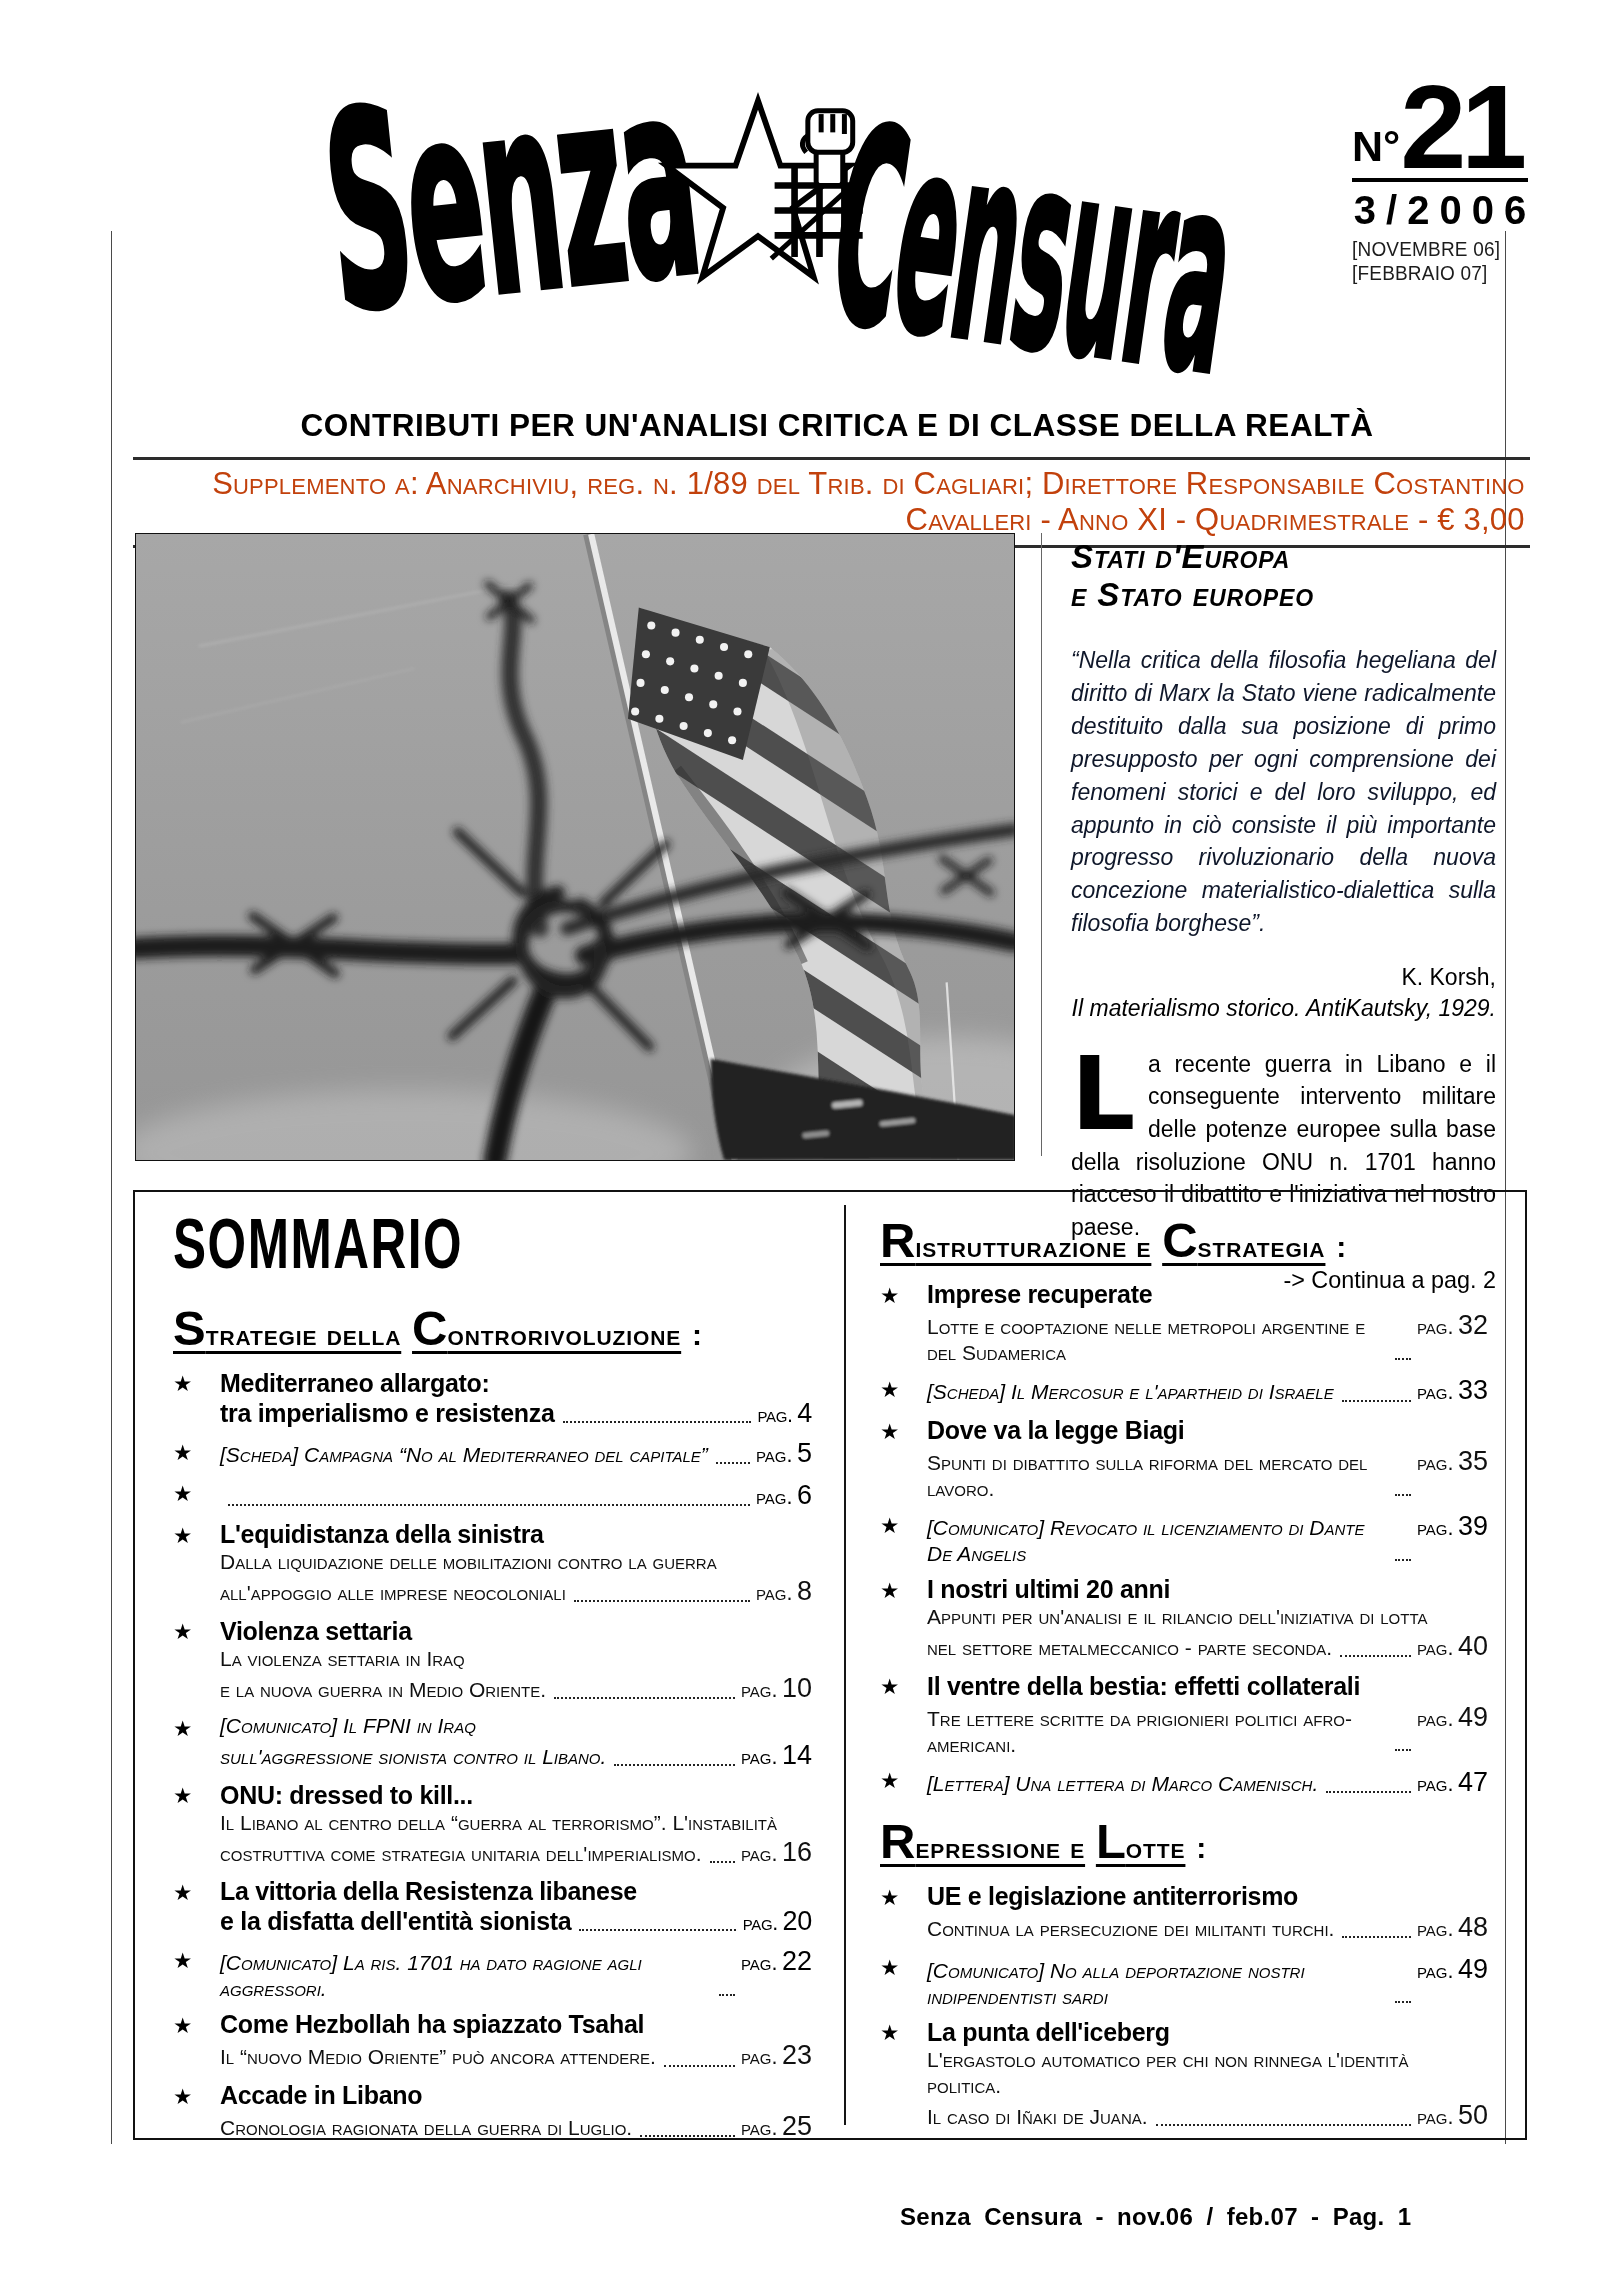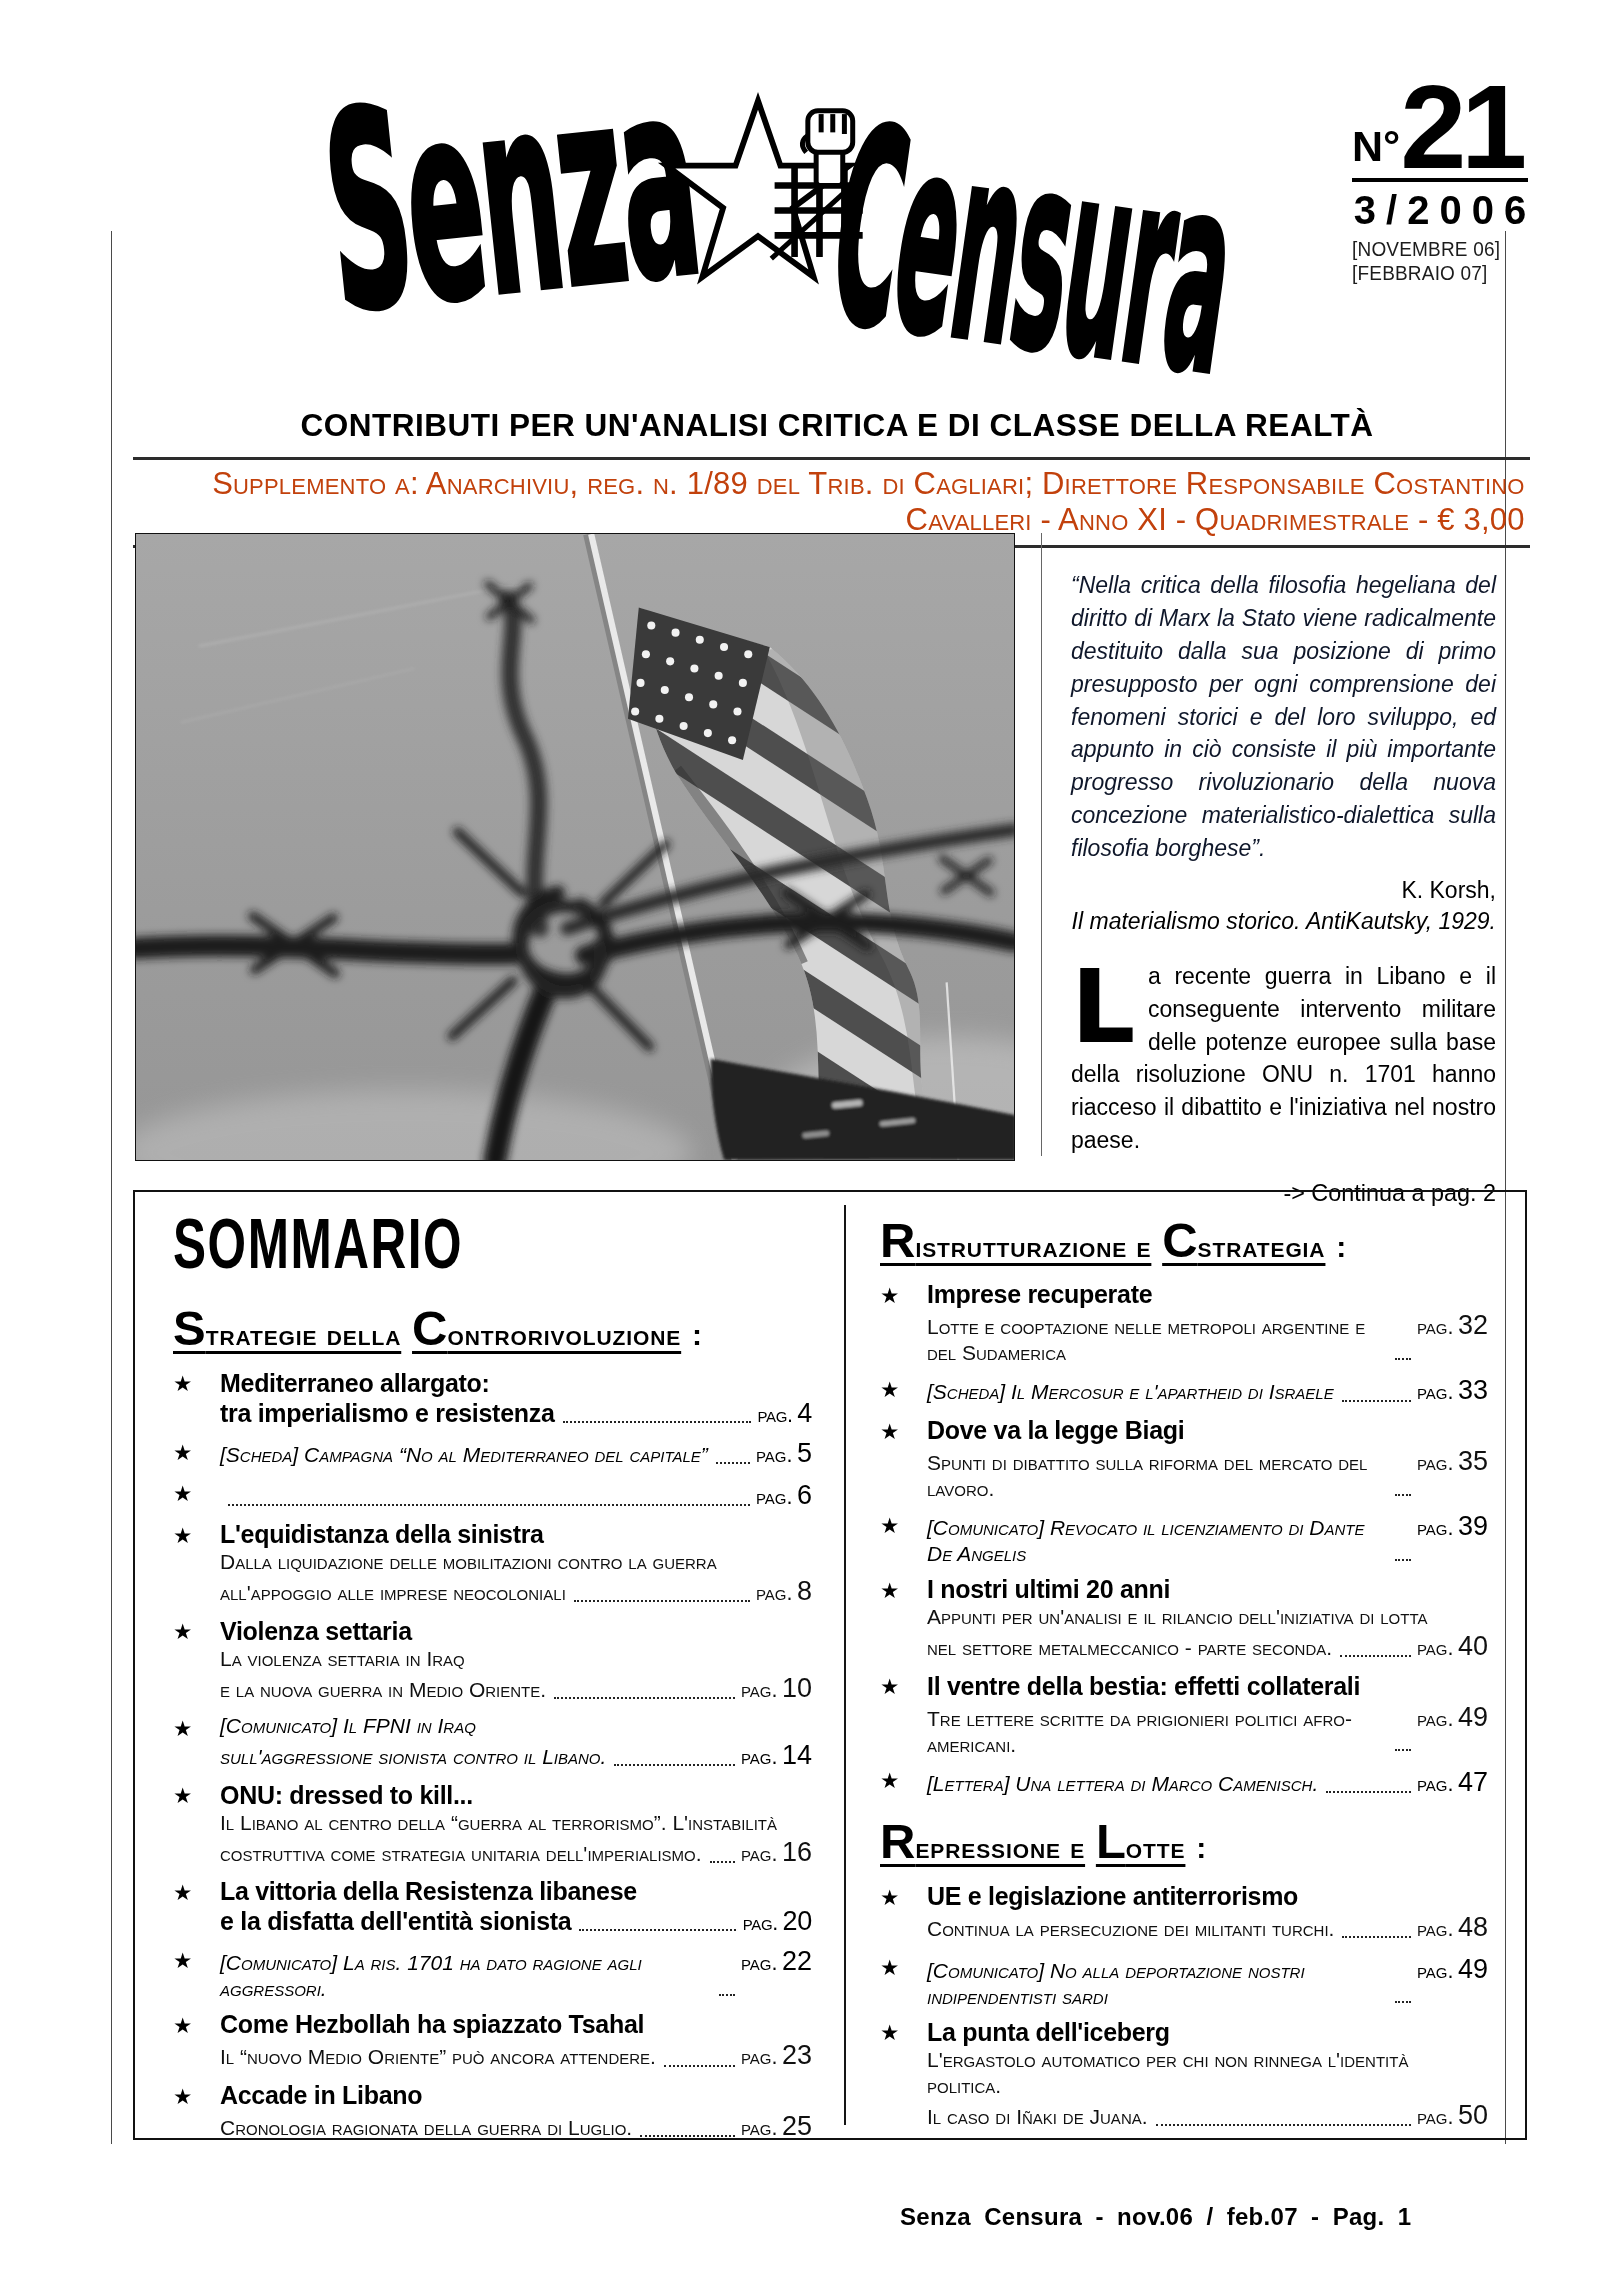--- a/index.html
+++ b/index.html
@@ -47,21 +47,21 @@
     border:1.8px solid #111;box-sizing:border-box;background:#9a9a9a;}
   #photo-frame svg{display:block;width:100%;height:100%;}
 
   
   #article-divider{left:1041px;top:533px;width:0.9px;height:623px;background:#666;position:absolute;}
   #article{left:1071px;top:538px;width:425px;}
   .art-title{font-weight:bold;font-style:italic;font-variant:small-caps;
     font-size:33px;line-height:1.14;letter-spacing:0.9px;}
   .art-quote{margin-top:31px;font-style:italic;font-size:23px;line-height:1.43;
     text-align:justify;color:#0f172a;}
-  .art-attr{margin-top:10px;text-align:right;font-size:23px;line-height:1.35;}
+  .art-attr{margin-top:22px;text-align:right;font-size:23px;line-height:1.35;}
   .art-attr .src{font-style:italic;}
   .art-body{margin-top:23.4px;font-size:23px;line-height:1.42;text-align:justify;}
   .dropcap{float:left;font-size:101px;line-height:0.78;font-weight:bold;
     margin:7.2px 12.6px 0 0;font-family:"DejaVu Sans",sans-serif;}
   .art-continua{margin-top:23.4px;text-align:right;font-size:23.4px;}
 
   
   #sommario-box{left:133px;top:1190px;width:1394px;height:950px;
     border:2.7px solid #111;box-sizing:border-box;overflow:hidden;}
   #toc-divider{position:absolute;left:709px;top:12.6px;bottom:12.6px;width:1.8px;background:#151515;}
@@ -244,20 +244,24 @@
       <line x1="438" y1="58" x2="394" y2="92" stroke-width="8"></line>
       <line x1="898" y1="362" x2="952" y2="400" stroke-width="8"></line>
       <line x1="950" y1="364" x2="900" y2="398" stroke-width="8"></line>
     </g>
   </g>
 </svg>
 </div>
 
 <div id="article-divider"></div>
 <div class="abs" id="article">
+  <div class="art-title">
+    <div>Stati d'Europa</div>
+    <div>e Stato europeo</div>
+  </div>
   <div class="art-quote">“Nella critica della filosofia hegeliana del diritto di Marx la Stato viene radicalmente destituito dalla sua posizione di primo presupposto per ogni comprensione dei fenomeni storici e del loro sviluppo, ed appunto in ciò consiste il più importante progresso rivoluzionario della nuova concezione materialistico-dialettica sulla filosofia borghese”.</div>
   <div class="art-attr">
     <div>K. Korsh,</div>
     <div class="src">Il materialismo storico. AntiKautsky, 1929.</div>
   </div>
   <p class="art-body"><span class="dropcap">L</span><span>a recente guerra in Libano e il conseguente intervento militare delle potenze europee sulla base della risoluzione ONU n. 1701 hanno riacceso il dibattito e l'iniziativa nel nostro paese.</span></p>
   <div class="art-continua">-&gt; Continua a pag. 2</div>
 </div>
 
 <div class="abs" id="sommario-box">

